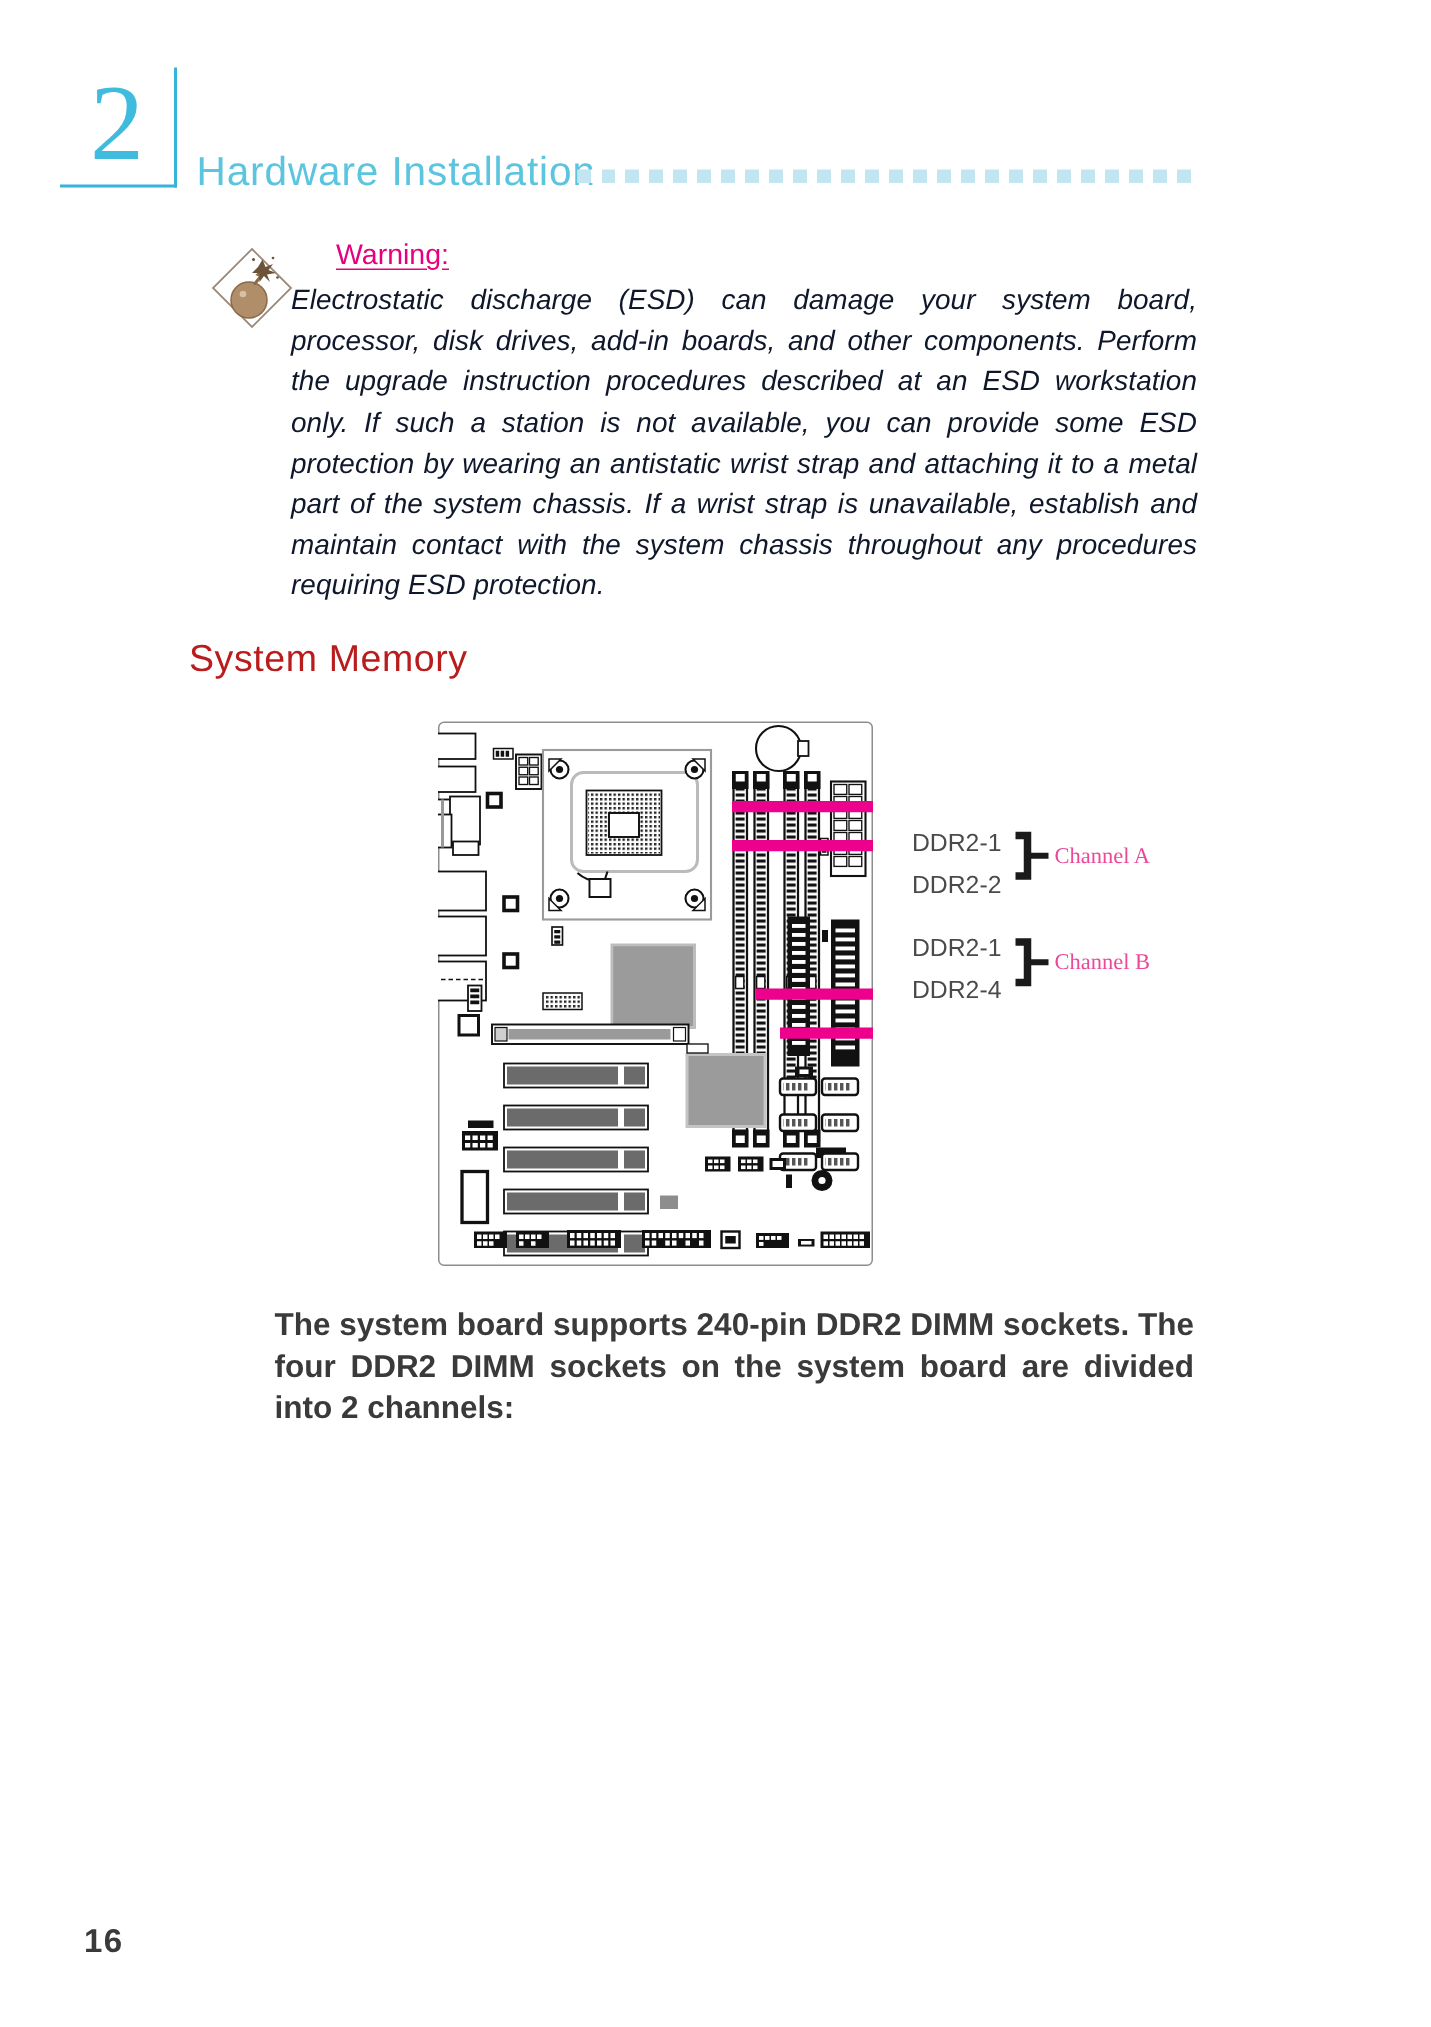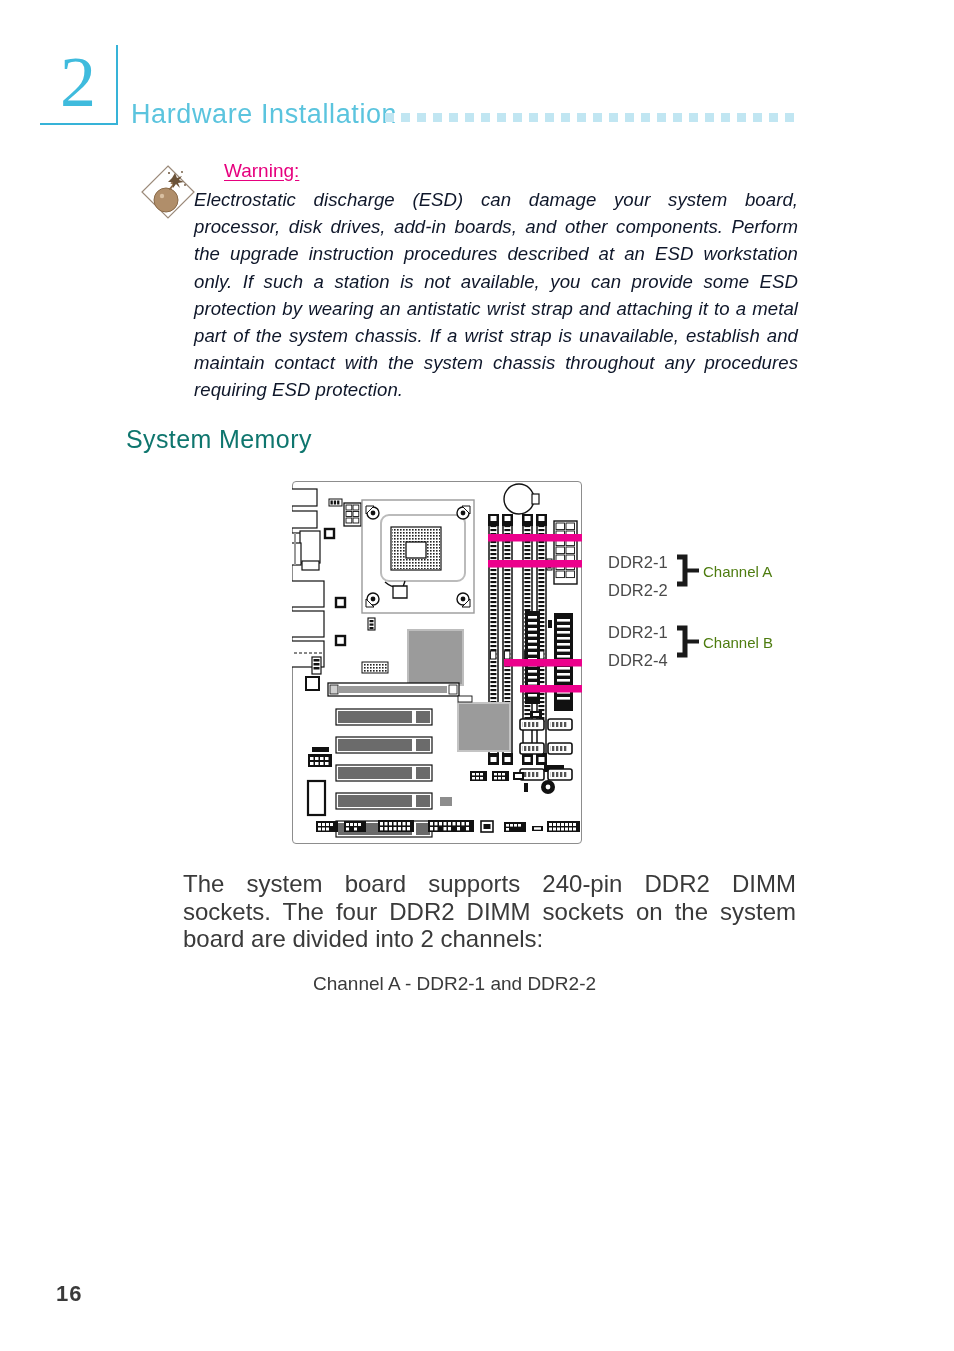--- a/index.html
+++ b/index.html
@@ -100,21 +100,21 @@
     text-align: justify;
     letter-spacing: 0.05px;
   }
 
   
   .section-heading {
     position: absolute;
     left: 126px;
     top: 425px;
     font-size: 25px;
-    color: #0f766e;
+    color: #b91c1c;
     letter-spacing: 0.4px;
   }
 
   
   .board-wrap {
     position: absolute;
     left: 292px;
     top: 481px;
     width: 290px;
     height: 363px;
@@ -133,34 +133,36 @@
   .callouts { position: absolute; left: 540px; top: 552px; width: 320px; height: 130px; }
   .co-label {
     position: absolute;
     font-size: 16.5px;
     color: #4a4a4a;
     white-space: nowrap;
   }
   .ch-label {
     position: absolute;
     font-size: 15px;
-    color: #4d7c0f;
+    color: #ec4899;
     white-space: nowrap;
+    font-family: Liberation Serif, serif;
   }
 
   
   .para {
     position: absolute;
     left: 183px;
     top: 870px;
     width: 613px;
-    font-size: 24px;
+    font-size: 21px;
     line-height: 27.5px;
     color: #3a3a3a;
     text-align: justify;
+    font-weight: bold;
   }
   .channel-list {
     position: absolute;
     left: 313px;
     top: 970px;
     font-size: 19px;
     line-height: 27px;
     color: #3a3a3a;
   }
 
@@ -661,16 +663,15 @@
       <path d="M145 89.5 h14" stroke-width="4"></path>
     </g>
   </svg>
 
   <div class="ch-label" style="left:163px; top:11px;">Channel A</div>
   <div class="ch-label" style="left:163px; top:82px;">Channel B</div>
 </div>
 
 <div class="para">The system board supports 240-pin DDR2 DIMM sockets. The four DDR2 DIMM sockets on the system board are divided into 2 channels:</div>
 <div class="channel-list">
-  <div>Channel A - DDR2-1 and DDR2-2</div>
 </div>
 
 <div class="page-num">16</div>
 
 </body></html>

